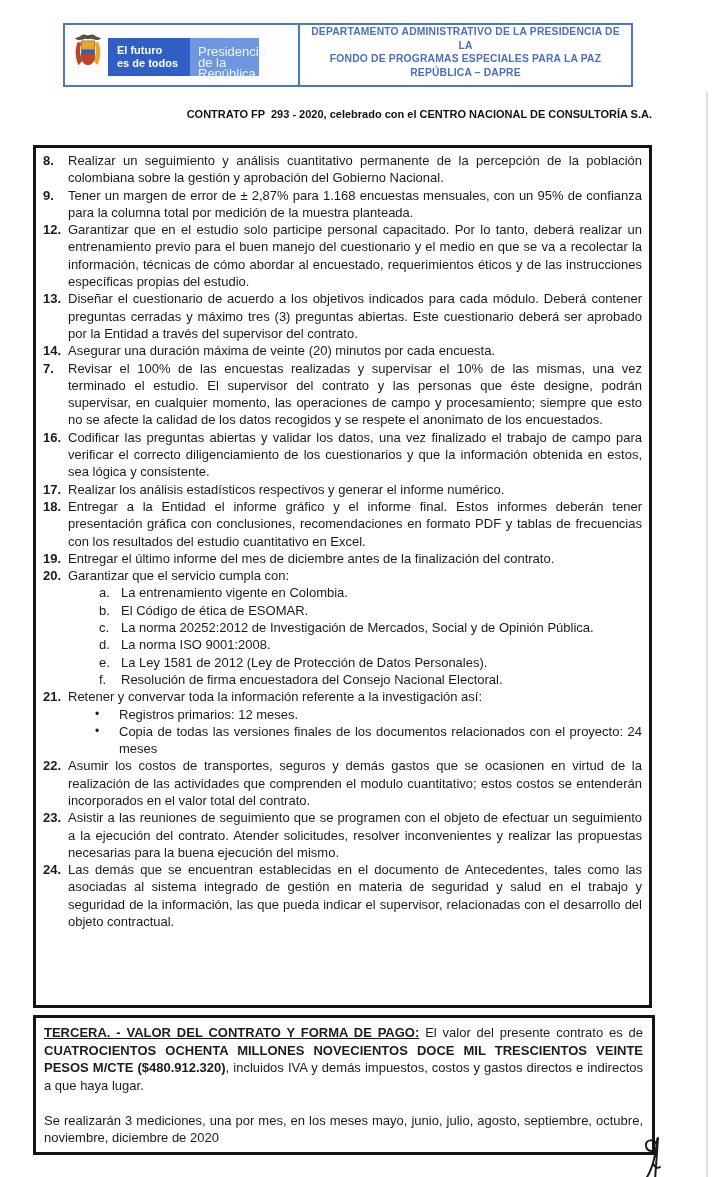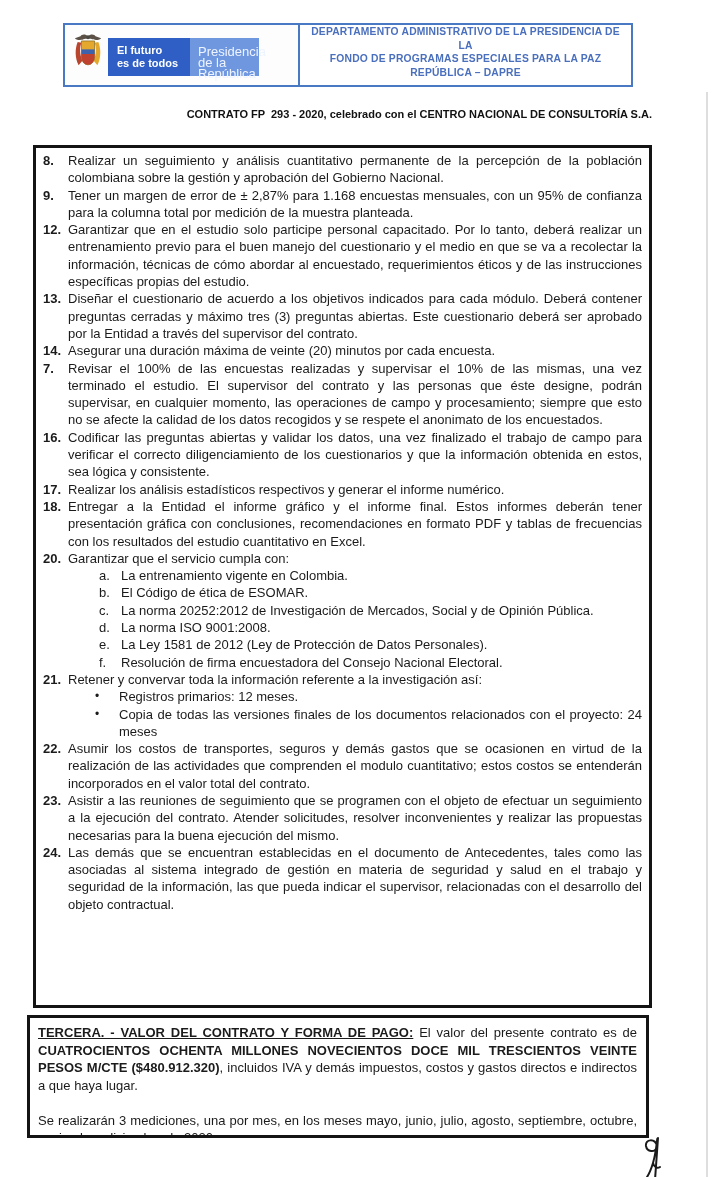--- a/index.html
+++ b/index.html
@@ -37,21 +37,21 @@
     position:absolute;left:33px;top:108px;width:619px;text-align:right;
     font-weight:bold;font-size:11px;color:#111;white-space:pre;
   }
   
   .box1{
     position:absolute;left:33px;top:145px;width:619px;height:863px;
     border:3px solid #141414;box-sizing:border-box;
     padding:4px 7px 20px 4px;font-size:13px;line-height:17.3px;overflow:hidden;
   }
   .box2{
-    position:absolute;left:27px;top:1015px;width:622px;height:123px;
+    position:absolute;left:33px;top:1015px;width:622px;height:140px;
     border:3px solid #141414;box-sizing:border-box;
     padding:6px 9px 6px 8px;font-size:13px;line-height:17.5px;overflow:hidden;
   }
   .item{display:flex;}
   .item-num{flex:0 0 25px;font-weight:bold;padding-left:3px;}
   .item-text{flex:1;text-align:justify;}
   .subitem{display:flex;margin-left:31px;}
   .subitem-label{flex:0 0 22px;}
   .subitem-text{flex:1;text-align:justify;}
   .bullet-item{display:flex;margin-left:27px;}
@@ -124,20 +124,24 @@
       <div class="item-text">Codificar las preguntas abiertas y validar los datos, una vez finalizado el trabajo de campo para verificar el correcto diligenciamiento de los cuestionarios y que la información obtenida en estos, sea lógica y consistente.</div>
     </div>
   <div class="item">
       <span class="item-num">17.</span>
       <div class="item-text">Realizar los análisis estadísticos respectivos y generar el informe numérico.</div>
     </div>
   <div class="item">
       <span class="item-num">18.</span>
       <div class="item-text">Entregar a la Entidad el informe gráfico y el informe final. Estos informes deberán tener presentación gráfica con conclusiones, recomendaciones en formato PDF y tablas de frecuencias con los resultados del estudio cuantitativo en Excel.</div>
     </div>
+  <div class="item">
+      <span class="item-num">19.</span>
+      <div class="item-text">Entregar el último informe del mes de diciembre antes de la finalización del contrato.</div>
+    </div>
 
   <div class="item">
     <span class="item-num">20.</span>
     <div class="item-text">
       <div>Garantizar que el servicio cumpla con:</div>
       <div class="subitem">
           <span class="subitem-label">a.</span>
           <div class="subitem-text">La entrenamiento vigente en Colombia.</div>
         </div>
       <div class="subitem">

